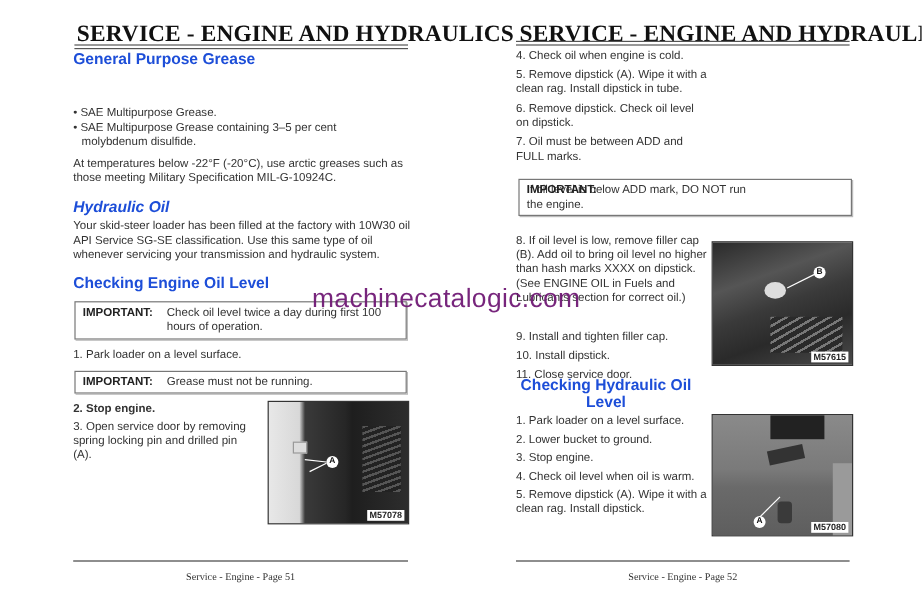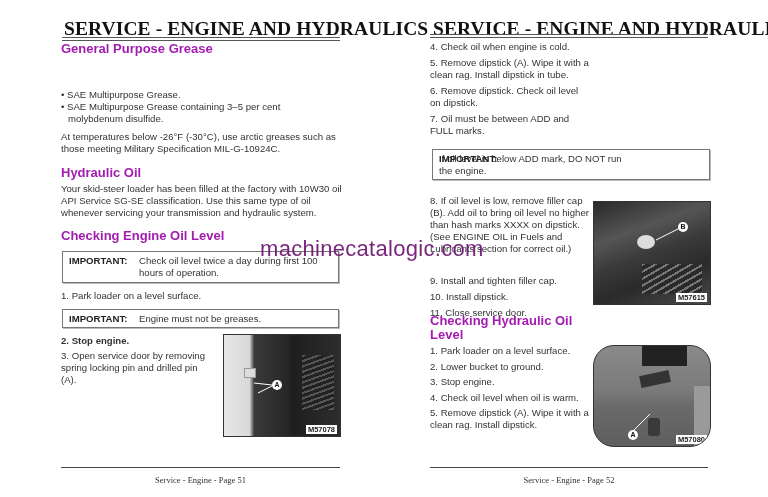--- a/index.html
+++ b/index.html
@@ -10,21 +10,21 @@
   .page-left { left: 0; width: 384px; }
   .page-right { left: 384px; width: 384px; }
 
   .running-head {
     position: absolute; top: 18px;
     font-family: "Liberation Serif", serif; font-weight: bold;
     font-size: 19.5px; letter-spacing: 0.1px; color: #111; white-space: nowrap;
   }
   .head-rule { position: absolute; height: 4px; border-top: 1.5px solid #555; border-bottom: 1.5px solid #555; }
 
-  .h2 { position: absolute; font-weight: bold; font-size: 13px; color: #a21caf; }
+  .h2 { position: absolute; font-weight: bold; font-size: 13px; color: #1d4ed8; text-align: center; }
   .p { position: absolute; font-size: 9.6px; line-height: 12px; color: #333; }
   .important {
     position: absolute; border: 1px solid #777; box-shadow: 1px 1px 0 #bbb;
     font-size: 9.6px; line-height: 12px; color: #333; padding: 3px 8px 3px 6px;
   }
   .important .label { position: absolute; left: 6px; top: 3px; font-weight: bold; color: #222; }
   .important .text { display: block; }
 
   .figure { position: absolute; border: 1.5px solid #333; overflow: hidden; }
   .fig-id { position: absolute; right: 3px; bottom: 2px; background: #fff; color: #222;
@@ -43,35 +43,35 @@
 
 <div class="page page-left">
   <div class="running-head" style="left:64px;">SERVICE - ENGINE AND HYDRAULICS</div>
   <div class="head-rule" style="left:62px; top:37px; width:278px;"></div>
 
   <div class="h2" style="left:61px; top:41px;">General Purpose Grease</div>
   <div class="p" style="left:61px; top:89px; width:280px;">
     <div>• <span>SAE Multipurpose Grease.</span></div>
     <div style="padding-left:7px; text-indent:-7px; width:230px;">• <span>SAE Multipurpose Grease containing 3–5 per cent molybdenum disulfide.</span></div>
   </div>
-  <div class="p" style="left:61px; top:131px; width:285px;">At temperatures below -26°F (-30°C), use arctic greases such as those meeting Military Specification MIL-G-10924C.</div>
+  <div class="p" style="left:61px; top:131px; width:285px;">At temperatures below -22°F (-20°C), use arctic greases such as those meeting Military Specification MIL-G-10924C.</div>
 
-  <div class="h2" style="left:61px; top:165px;">Hydraulic Oil</div>
+  <div class="h2" style="left:61px; top:165px;font-style:italic;">Hydraulic Oil</div>
   <div class="p" style="left:61px; top:183px; width:285px;">Your skid-steer loader has been filled at the factory with 10W30 oil API Service SG-SE classification. Use this same type of oil whenever servicing your transmission and hydraulic system.</div>
 
   <div class="h2" style="left:61px; top:228px;">Checking Engine Oil Level</div>
 
   <div class="important" style="left:62px; top:251px; width:277px; height:32px;">
     <span class="label">IMPORTANT:</span>
     <span class="text" style="margin-left:70px; width:190px;">Check oil level twice a day during first 100 hours of operation.</span>
   </div>
   <div class="p" style="left:61px; top:290px;">1. Park loader on a level surface.</div>
   <div class="important" style="left:62px; top:309px; width:277px; height:19px;">
     <span class="label">IMPORTANT:</span>
-    <span class="text" style="margin-left:70px;">Engine must not be greases.</span>
+    <span class="text" style="margin-left:70px;">Grease must not be running.</span>
   </div>
 
   <div class="p" style="left:61px; top:335px;font-weight:bold;">2. Stop engine.</div>
   <div class="p" style="left:61px; top:350px; width:150px;">3. Open service door by removing spring locking pin and drilled pin (A).</div>
 
   <div class="figure" style="left:223px; top:334px; width:118px; height:103px; background:linear-gradient(90deg,#e8e8e8 0%,#d8d8d8 22%,#3a3a3a 26%,#262626 55%,#1e1e1e 60%,#2d2d2d 100%);">
     <div style="position:absolute; left:78px; top:20px; width:32px; height:55px; background:repeating-linear-gradient(160deg,#555 0 2px,#222 2px 5px);"></div>
     <div style="position:absolute; left:20px; top:33px; width:12px; height:10px; background:#ddd; border:1px solid #999;"></div>
     <svg style="position:absolute; left:0; top:0;" width="118" height="103">
       <line x1="48" y1="50" x2="30" y2="48" stroke="#fff" stroke-width="1"></line>
@@ -122,21 +122,21 @@
   <div class="h2" style="left:46px; top:314px; width:150px; line-height:14px;">Checking Hydraulic Oil Level</div>
 
   <div class="p" style="left:46px; top:345px; width:165px;">
     <div style="margin-bottom:3.5px;">1. Park loader on a level surface.</div>
     <div style="margin-bottom:3.5px;">2. Lower bucket to ground.</div>
     <div style="margin-bottom:3.5px;">3. Stop engine.</div>
     <div style="margin-bottom:3.5px;">4. Check oil level when oil is warm.</div>
     <div>5. Remove dipstick (A). Wipe it with a clean rag. Install dipstick.</div>
   </div>
 
-  <div class="figure" style="left:209px; top:345px; width:118px; height:102px; background:linear-gradient(180deg,#8a8a8a 0%,#7a7a7a 45%,#6a6a6a 60%,#5e5e5e 100%);border-radius:21px;">
+  <div class="figure" style="left:209px; top:345px; width:118px; height:102px; background:linear-gradient(180deg,#8a8a8a 0%,#7a7a7a 45%,#6a6a6a 60%,#5e5e5e 100%);">
     <div style="position:absolute; left:48px; top:0; width:45px; height:20px; background:#222;"></div>
     <div style="position:absolute; left:46px; top:27px; width:30px; height:12px; background:#333; transform:rotate(-12deg);"></div>
     <div style="position:absolute; left:100px; top:40px; width:18px; height:62px; background:#9a9a9a;"></div>
     <div style="position:absolute; left:54px; top:72px; width:12px; height:18px; background:#3a3a3a; border-radius:3px;"></div>
     <svg style="position:absolute; left:0; top:0;" width="118" height="102">
       <line x1="38" y1="86" x2="56" y2="68" stroke="#fff" stroke-width="1"></line>
     </svg>
     <div class="callout" style="left:34px; top:84px;">A</div>
     <div class="fig-id">M57080</div>
   </div>

